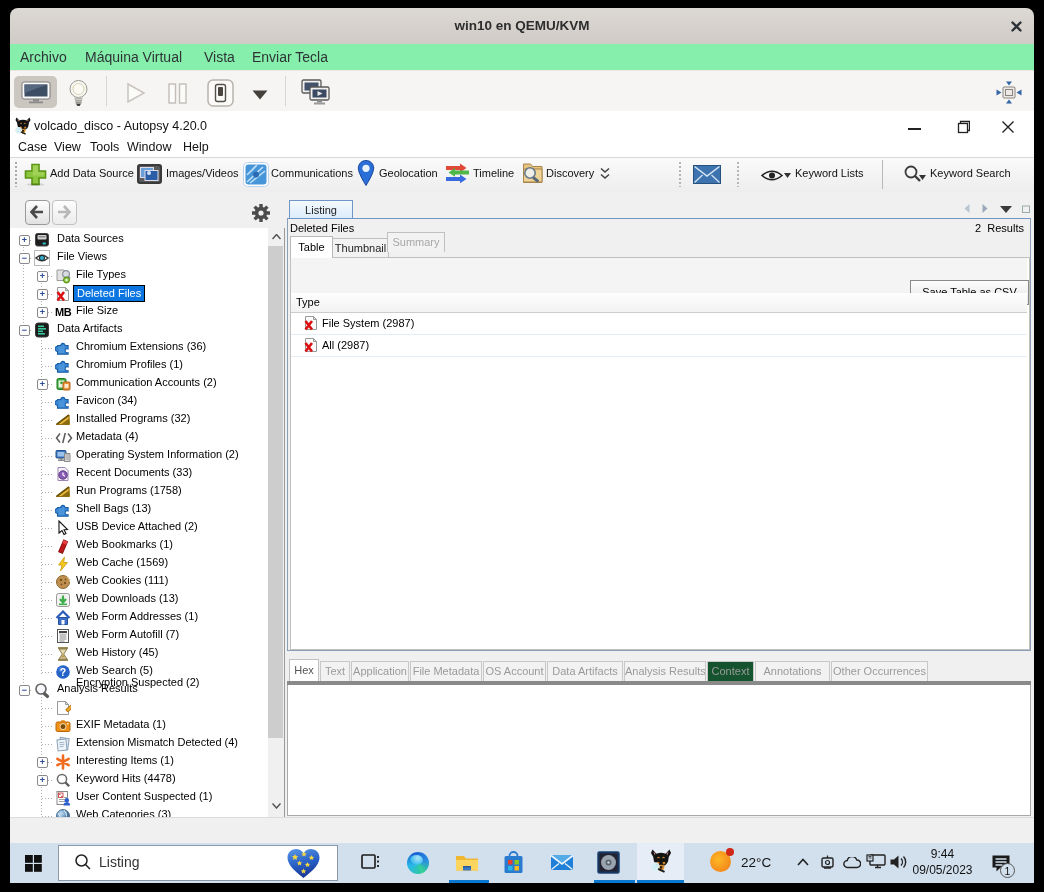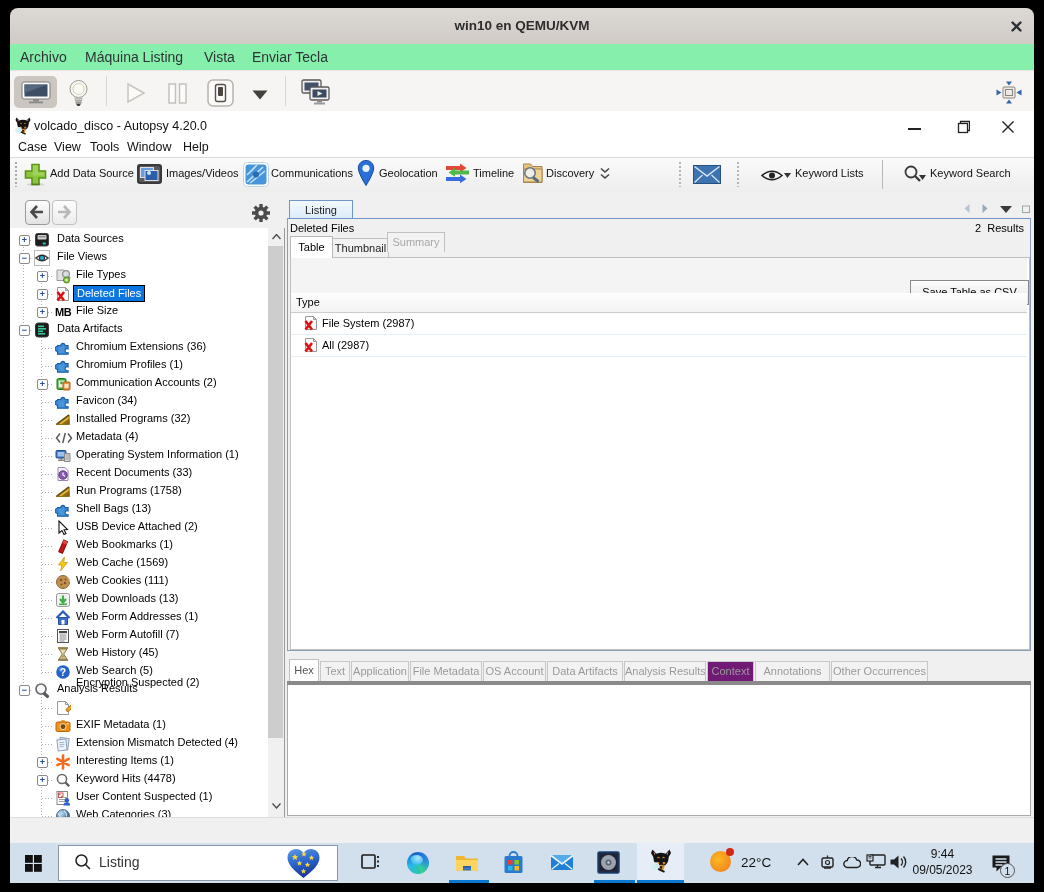--- a/index.html
+++ b/index.html
@@ -15,21 +15,21 @@
  font-size:13.5px;font-weight:bold;color:#2d2d2d;line-height:18px;">win10 en QEMU/KVM</div>
 <div class="abs" style="left:1010px;top:20px;width:13px;height:13px;">
 <svg width="13" height="13">
       <path d="M2.5 2.5 L10.5 10.5 M10.5 2.5 L2.5 10.5" stroke="#2b3136" stroke-width="2.4" stroke-linecap="round"></path>
     </svg>
   </div>
 
 <div class="abs" style="left:10px;top:44px;width:1024px;height:26px;background:#86efac;
  font-size:14px;color:#2e3436;line-height:26px;">
 <span class="abs" style="left:10px;">Archivo</span>
-<span class="abs" style="left:75px;">Máquina Listing</span>
+<span class="abs" style="left:75px;">Máquina Virtual</span>
 <span class="abs" style="left:194px;">Vista</span>
 <span class="abs" style="left:242px;">Enviar Tecla</span>
 </div>
 <div class="abs" style="left:10px;top:70px;width:1024px;height:41px;background:#f6f5f4;border-top:1px solid #e8e6e3;"></div>
 
 <div class="abs" style="left:14px;top:76px;width:43px;height:32px;background:#ccc6c0;border-radius:5px;"></div>
 <div class="abs" style="left:21px;top:81px;">
     <svg width="30" height="23">
 <rect x="1" y="1" width="28" height="17" rx="2" fill="#fcfcfc" stroke="#7a7a7a"></rect>
 <rect x="3.5" y="3.5" width="23" height="12" fill="#3d4d63"></rect>
@@ -389,21 +389,21 @@
     <div class="abs" style="left:45px;top:219.5px;width:16px;height:16px;">
       <svg width="16" height="16">
         <rect x="1" y="2.5" width="10" height="7.5" rx="1" fill="#3a76c4" stroke="#24508a"></rect>
         <rect x="2.5" y="4" width="7" height="4.5" fill="#9cc2ea"></rect>
         <rect x="4.5" y="10" width="3" height="1.5" fill="#777"></rect>
         <rect x="3" y="11.5" width="6" height="1.5" fill="#888"></rect>
         <path d="M9.5 5.5 h5.5 v8 h-5.5 Z" fill="#d8d8d8" stroke="#888"></path>
         <path d="M10.5 7 h3.5 M10.5 9 h3.5 M10.5 11 h3.5" stroke="#999" stroke-width="0.9"></path>
       </svg>
     </div>
-    <div class="abs" style="left:66px;top:220.0px;font-size:11px;color:#000;white-space:nowrap;">Operating System Information (1)</div>
+    <div class="abs" style="left:66px;top:220.0px;font-size:11px;color:#000;white-space:nowrap;">Operating System Information (2)</div>
     <div class="abs" style="left:32px;top:245.5px;width:12px;height:1px;background:repeating-linear-gradient(90deg,#b0b0b0 0 1px,transparent 1px 3px);"></div>
     <div class="abs" style="left:45px;top:237.5px;width:16px;height:16px;">
       <svg width="16" height="16">
         <path d="M3 1.5 h7 l3 3 v10 h-10 Z" fill="#f6f0fa" stroke="#9a86b0"></path>
         <circle cx="8" cy="9" r="4.2" fill="#8a5ab8" stroke="#5a3a80"></circle>
         <path d="M8 6.5 L8 9 L10 10.2" stroke="#fff" stroke-width="1.2" fill="none"></path>
       </svg>
     </div>
     <div class="abs" style="left:66px;top:238.0px;font-size:11px;color:#000;white-space:nowrap;">Recent Documents (33)</div>
     <div class="abs" style="left:32px;top:263.5px;width:12px;height:1px;background:repeating-linear-gradient(90deg,#b0b0b0 0 1px,transparent 1px 3px);"></div>
@@ -640,21 +640,21 @@
       <div class="abs" style="left:31px;top:81px;font-size:11px;color:#000;">All (2987)</div>
     </div>
   </div>
 <div class="abs" style="left:289px;top:659px;width:30px;height:22px;background:#fff;border:1px solid #c0c0c0;border-bottom:none;box-sizing:border-box;font-size:11px;line-height:21px;text-align:center;color:#555;z-index:2;">Hex</div>
 <div class="abs" style="left:320px;top:661px;width:30px;height:32px;background:#f2f2f2;border:1px solid #c8c8c8;border-bottom:none;box-sizing:border-box;font-size:11px;line-height:19px;text-align:center;color:#9a9a9a;white-space:nowrap;overflow:hidden;">Text</div>
 <div class="abs" style="left:351px;top:661px;width:58px;height:20px;background:#f2f2f2;border:1px solid #c8c8c8;border-bottom:none;box-sizing:border-box;font-size:11px;line-height:19px;text-align:center;color:#9a9a9a;white-space:nowrap;overflow:hidden;">Application</div>
 <div class="abs" style="left:410px;top:661px;width:72px;height:20px;background:#f2f2f2;border:1px solid #c8c8c8;border-bottom:none;box-sizing:border-box;font-size:11px;line-height:19px;text-align:center;color:#9a9a9a;white-space:nowrap;overflow:hidden;">File Metadata</div>
 <div class="abs" style="left:483px;top:661px;width:63px;height:20px;background:#f2f2f2;border:1px solid #c8c8c8;border-bottom:none;box-sizing:border-box;font-size:11px;line-height:19px;text-align:center;color:#9a9a9a;white-space:nowrap;overflow:hidden;">OS Account</div>
 <div class="abs" style="left:547px;top:661px;width:76px;height:20px;background:#f2f2f2;border:1px solid #c8c8c8;border-bottom:none;box-sizing:border-box;font-size:11px;line-height:19px;text-align:center;color:#9a9a9a;white-space:nowrap;overflow:hidden;">Data Artifacts</div>
 <div class="abs" style="left:624px;top:661px;width:82px;height:20px;background:#f2f2f2;border:1px solid #c8c8c8;border-bottom:none;box-sizing:border-box;font-size:11px;line-height:19px;text-align:center;color:#9a9a9a;white-space:nowrap;overflow:hidden;">Analysis Results</div>
-<div class="abs" style="left:707px;top:661px;width:47px;height:20px;background:#701a75;border:1px solid #c8c8c8;border-bottom:none;box-sizing:border-box;font-size:11px;line-height:19px;text-align:center;color:#9a9a9a;white-space:nowrap;overflow:hidden;">Context</div>
+<div class="abs" style="left:707px;top:661px;width:47px;height:20px;background:#14532d;border:1px solid #c8c8c8;border-bottom:none;box-sizing:border-box;font-size:11px;line-height:19px;text-align:center;color:#9a9a9a;white-space:nowrap;overflow:hidden;">Context</div>
 <div class="abs" style="left:755px;top:661px;width:75px;height:20px;background:#f2f2f2;border:1px solid #c8c8c8;border-bottom:none;box-sizing:border-box;font-size:11px;line-height:19px;text-align:center;color:#9a9a9a;white-space:nowrap;overflow:hidden;">Annotations</div>
 <div class="abs" style="left:831px;top:661px;width:97px;height:20px;background:#f2f2f2;border:1px solid #c8c8c8;border-bottom:none;box-sizing:border-box;font-size:11px;line-height:19px;text-align:center;color:#9a9a9a;white-space:nowrap;overflow:hidden;">Other Occurrences</div>
 <div class="abs" style="left:287px;top:681px;width:744px;height:4px;background:#8a8a8a;"></div>
 <div class="abs" style="left:287px;top:685px;width:744px;height:131px;background:#fff;border:1px solid #aaa;border-top:none;box-sizing:border-box;"></div>
 <div class="abs" style="left:10px;top:817px;width:1024px;height:26px;background:#f0f0f0;border-top:1px solid #dcdcdc;"></div>
 <div class="abs" style="left:10px;top:843px;width:1024px;height:40px;background:#d2e0ee;"></div>
 <div class="abs" style="left:25px;top:855px;">
     <svg width="17" height="17">
       <rect x="0" y="0" width="7.8" height="7.8" fill="#111"></rect>
       <rect x="9" y="0" width="7.8" height="7.8" fill="#111"></rect>

